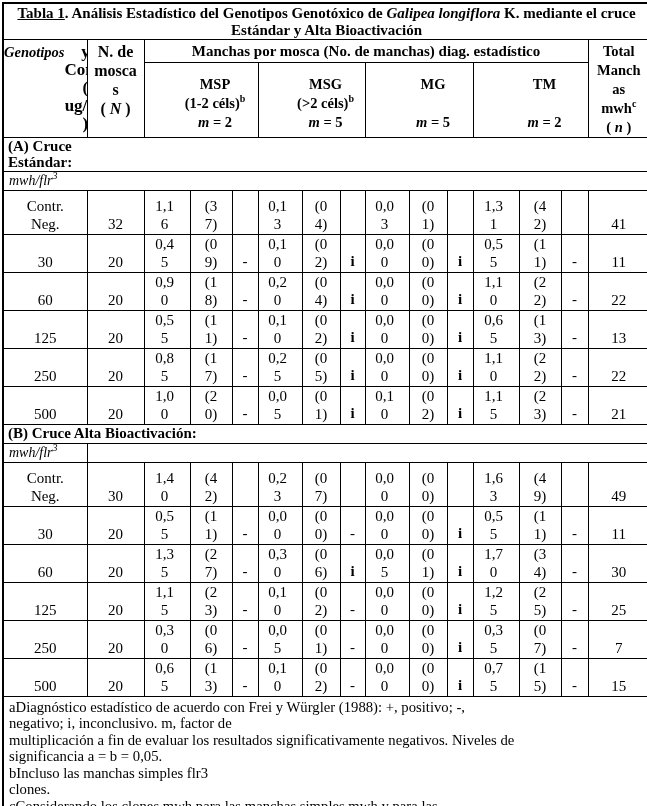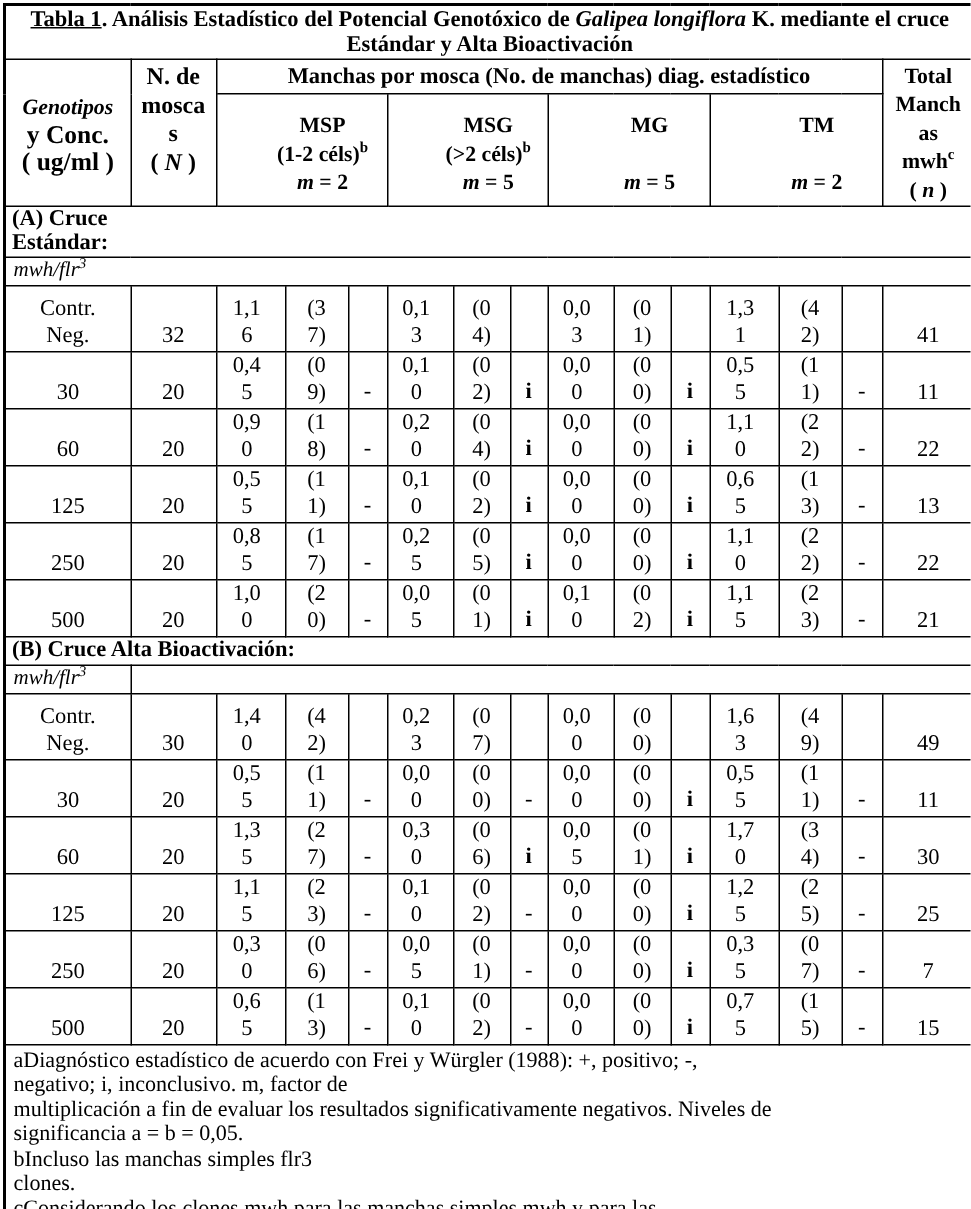--- a/index.html
+++ b/index.html
@@ -9,21 +9,21 @@
   td{border:1px solid #000;padding:0;font-size:15px;line-height:18px;overflow:hidden;vertical-align:top;}
   .b{font-weight:bold}
   .i{font-style:italic}
   .bi{font-weight:bold;font-style:italic}
   .u{text-decoration:underline}
   sup{font-size:10px;line-height:0;}
   
   .title-cell{height:32px;text-align:center;font-weight:bold;font-size:15px;line-height:16.5px;padding:1px 6px;vertical-align:middle;}
   
   .hc{text-align:center;font-weight:bold;}
-  .gen-cell .genwrap{display:flex;flex-direction:column;justify-content:center;height:94px;padding-top:3px;font-family:Liberation Serif, serif;}
+  .gen-cell .genwrap{display:flex;flex-direction:row;justify-content:flex-start;height:94px;padding-top:3px;font-family:Liberation Serif, serif;}
   .gen-cell .top{font-weight:bold;font-style:italic;font-size:14.5px;}
   .gen-cell .bot div{line-height:18px;font-size:17px;}
   .n-cell div{line-height:19px;font-size:16px;padding-top:0;}
   .n-cell{padding-top:2px;}
   .gt-cell{height:22px;font-size:15px;vertical-align:middle;line-height:20px;}
   .h2row{height:74px;}
   .grp-cell{padding-top:12px;font-size:14.5px;}
   .grp-cell div{height:19px;line-height:19px;padding-left:28px;}
   .tot-cell{padding-top:2px;font-size:14.5px;}
   .tot-cell div{line-height:19px;}
@@ -66,21 +66,21 @@
       <col style="width:44px">
         <col style="width:38px">
         <col style="width:26px">
       <col style="width:46px">
         <col style="width:42px">
         <col style="width:27px">
       <col style="width:62px">
     </colgroup>
     <thead>
       <tr>
-        <td colspan="15" class="title-cell"><span class="u b">Tabla 1</span><span class="b">. Análisis Estadístico del Potencial Genotóxico de </span><span class="bi">Galipea longiflora</span><span class="b"> K. mediante el cruce Estándar y Alta Bioactivación</span></td>
+        <td colspan="15" class="title-cell"><span class="u b">Tabla 1</span><span class="b">. Análisis Estadístico del Genotipos Genotóxico de </span><span class="bi">Galipea longiflora</span><span class="b"> K. mediante el cruce Estándar y Alta Bioactivación</span></td>
       </tr>
       <tr>
         <td rowspan="2" class="hc gen-cell">
           <div class="genwrap">
             <div class="top">Genotipos</div>
             <div class="bot">
               <div>y Conc.</div>
               <div>( ug/ml )</div>
             </div>
           </div>

